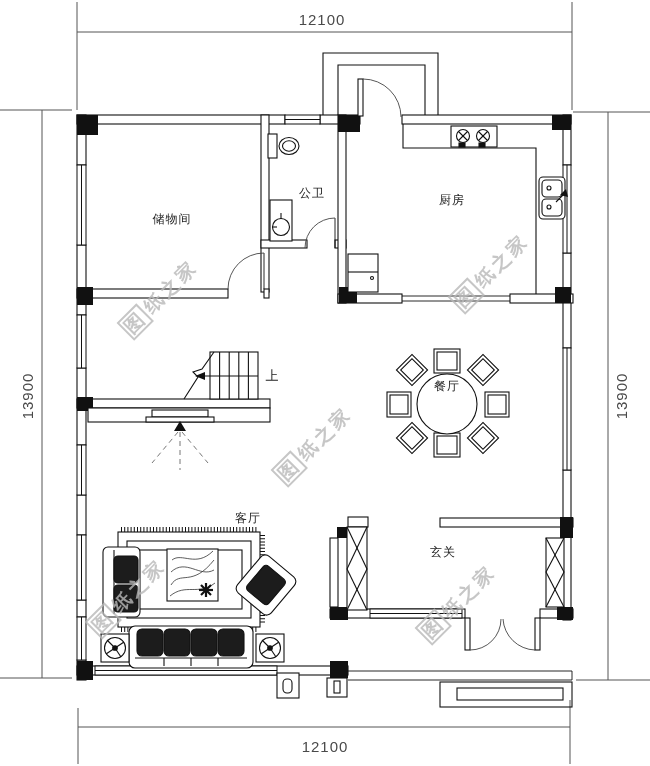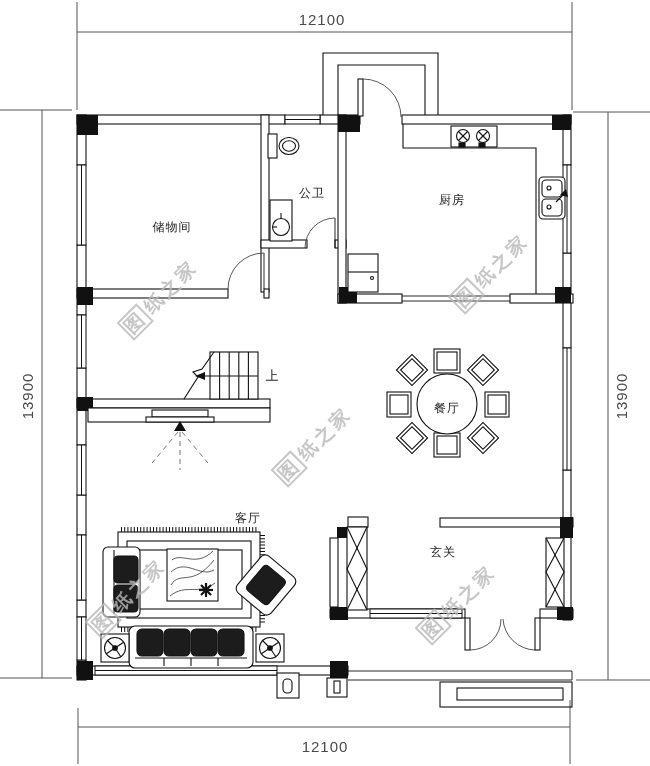--- a/index.html
+++ b/index.html
@@ -317,24 +317,24 @@
       <circle cx="270" cy="648" r="10.5"></circle>
       <line x1="270" y1="648" x2="279" y2="642"></line>
           <line x1="270" y1="648" x2="262" y2="640"></line>
       <line x1="270" y1="648" x2="261" y2="654"></line>
           <line x1="270" y1="648" x2="276" y2="657"></line>
       <circle cx="270" cy="648" r="2.3" fill="#111"></circle>
     </g>
   </g>
 </svg>
 
-  <div class="lbl" style="left:172px;top:227px">储物间</div>
+  <div class="lbl" style="left:172px;top:219px">储物间</div>
   <div class="lbl" style="left:312px;top:193px">公卫</div>
   <div class="lbl" style="left:452px;top:200px">厨房</div>
-  <div class="lbl" style="left:447px;top:408px">餐厅</div>
+  <div class="lbl" style="left:447px;top:386px">餐厅</div>
   <div class="lbl" style="left:248px;top:518px">客厅</div>
   <div class="lbl" style="left:443px;top:552px">玄关</div>
   <div class="up-lbl" style="left:272px;top:376px">上</div>
 
   <div class="dim" style="left:322px;top:19px">12100</div>
   <div class="dim" style="left:325px;top:746px">12100</div>
   <div class="dim vert" style="left:27px;top:396px">13900</div>
   <div class="dim vert" style="left:621px;top:396px">13900</div>
 
   <div class="wm" style="left:160px;top:298px">

